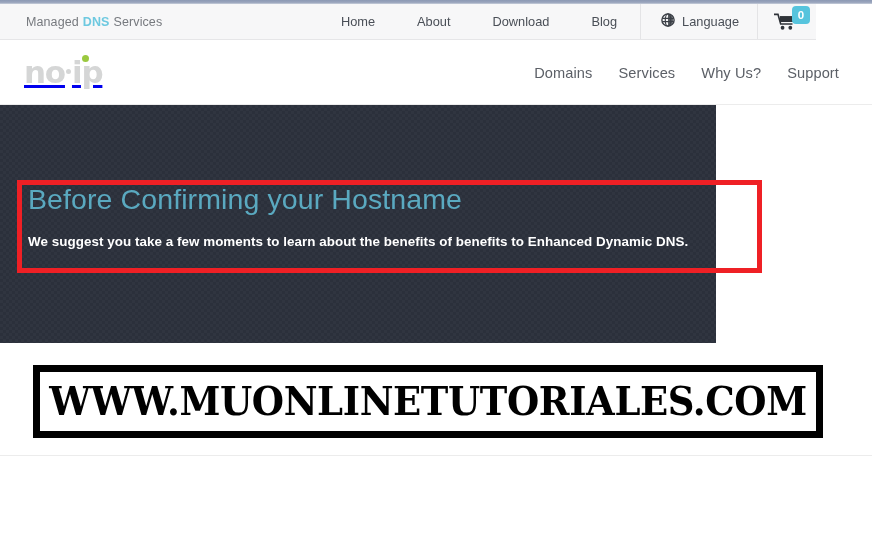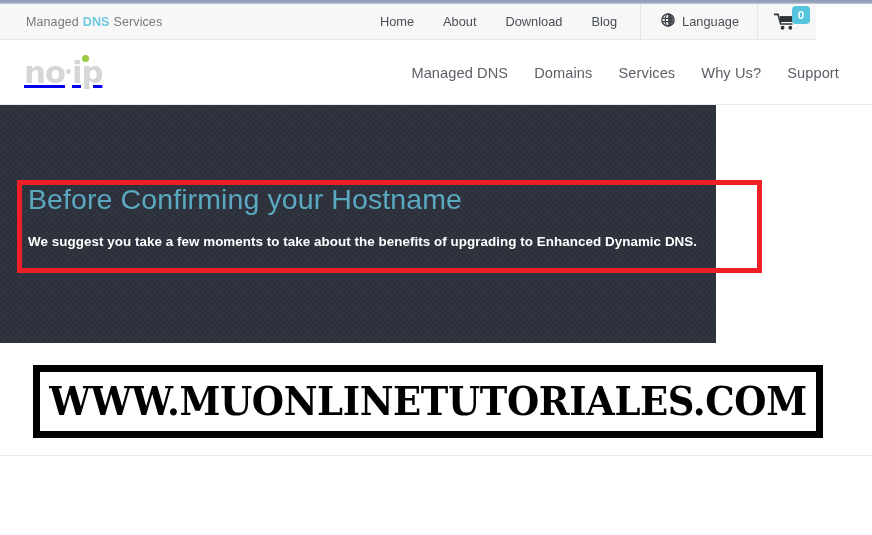--- a/index.html
+++ b/index.html
@@ -57,21 +57,21 @@
   .topbar-tagline .dns {
     color: #6ec9e0;
     font-weight: 700;
     margin: 0 4px;
   }
   .topbar-spacer { flex: 1 1 auto; }
 
   .topnav {
     display: flex;
     align-items: center;
-    gap: 3px;
+    gap: 16px;
     padding-right: 10px;
   }
   .topnav a {
     font-size: 12.8px;
     color: #4a4f57;
     text-decoration: none;
     padding: 0 13px;
     line-height: 36px;
     white-space: nowrap;
   }
@@ -332,32 +332,31 @@
   <div class="mainbar">
 
     <a class="brand" href="#">
       <span class="brand-text">
         <span>no</span><span class="brand-dot-mid"></span><span>ip</span>
         <span class="brand-dot-green"></span>
       </span>
     </a>
 
     <nav class="mainnav">
-      <a href="#">Managed DNS</a>
       <a href="#">Domains</a>
       <a href="#">Services</a>
       <a href="#">Why Us?</a>
       <a href="#">Support</a>
     </nav>
   </div>
 
   <section class="hero">
     <div class="hero-inner">
       <h1 class="hero-title">Before Confirming your Hostname</h1>
-      <p class="hero-sub">We suggest you take a few moments to take about the benefits of upgrading to Enhanced Dynamic DNS.</p>
+      <p class="hero-sub">We suggest you take a few moments to learn about the benefits of benefits to Enhanced Dynamic DNS.</p>
     </div>
   </section>
 
   <div class="annotation-box"></div>
 
   <div class="watermark-band">
     <div class="watermark-box">
       <span class="watermark-text">WWW.MUONLINETUTORIALES.COM</span>
     </div>
   </div>

